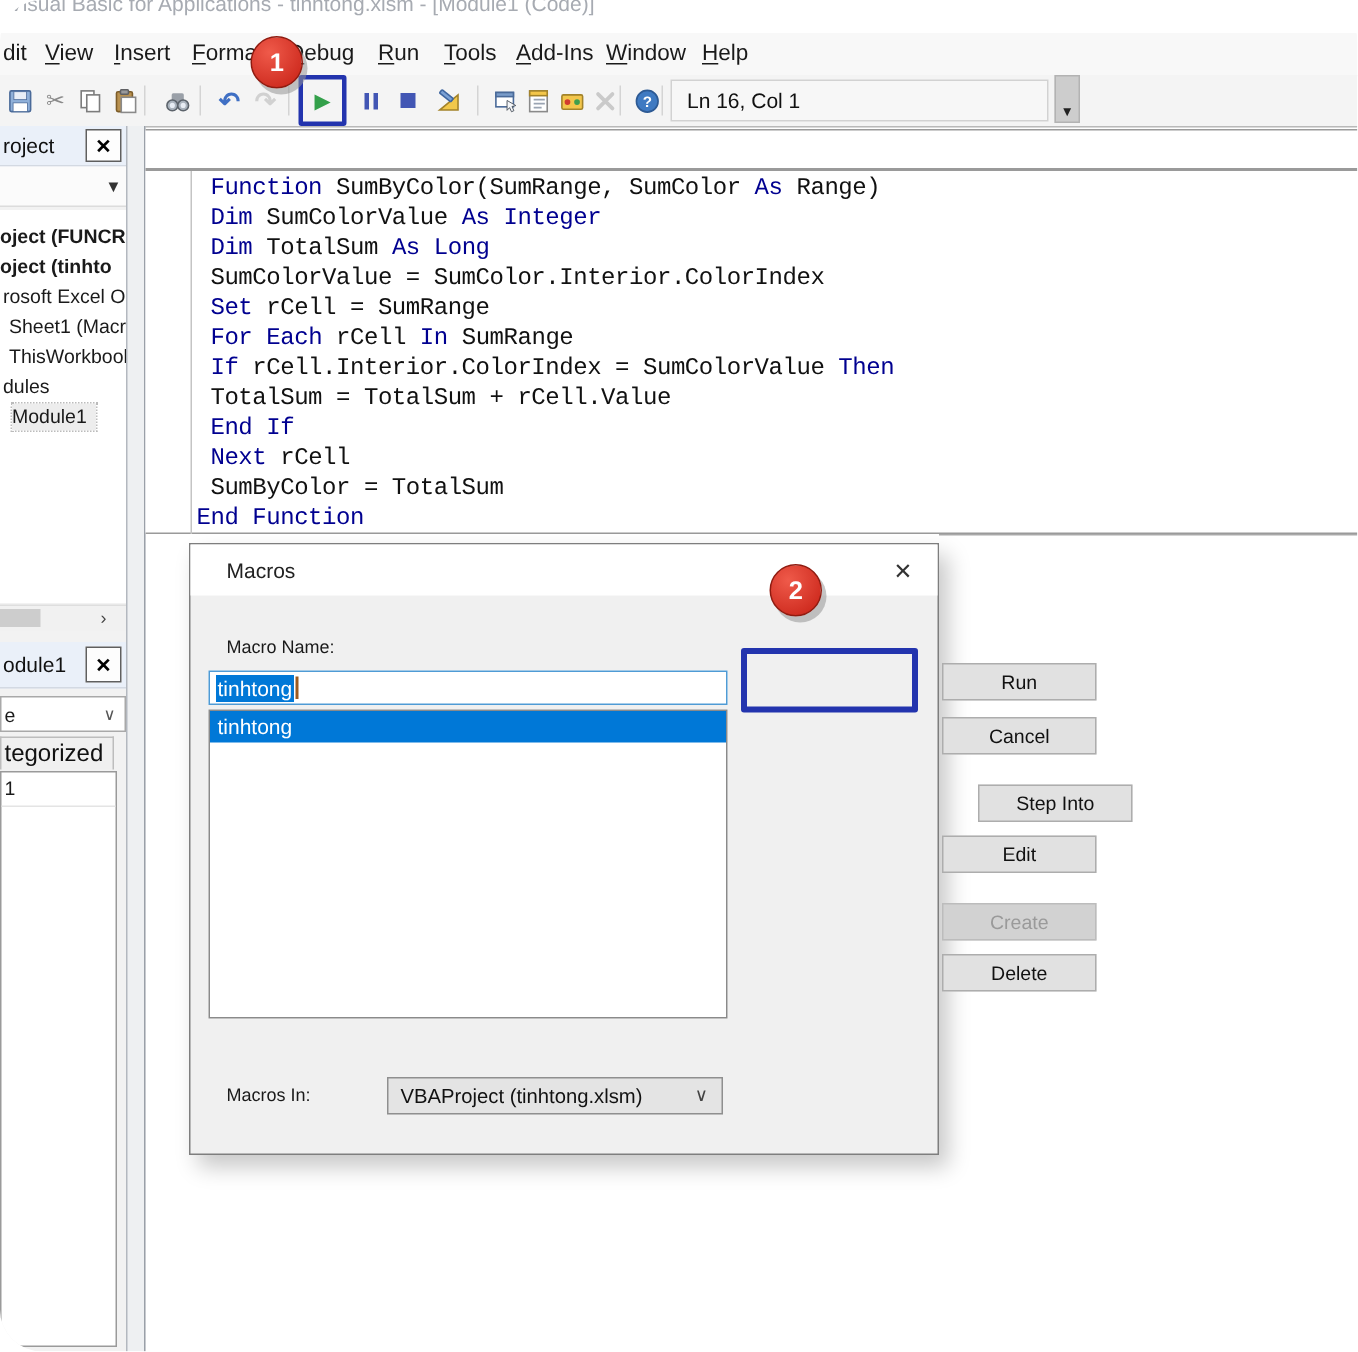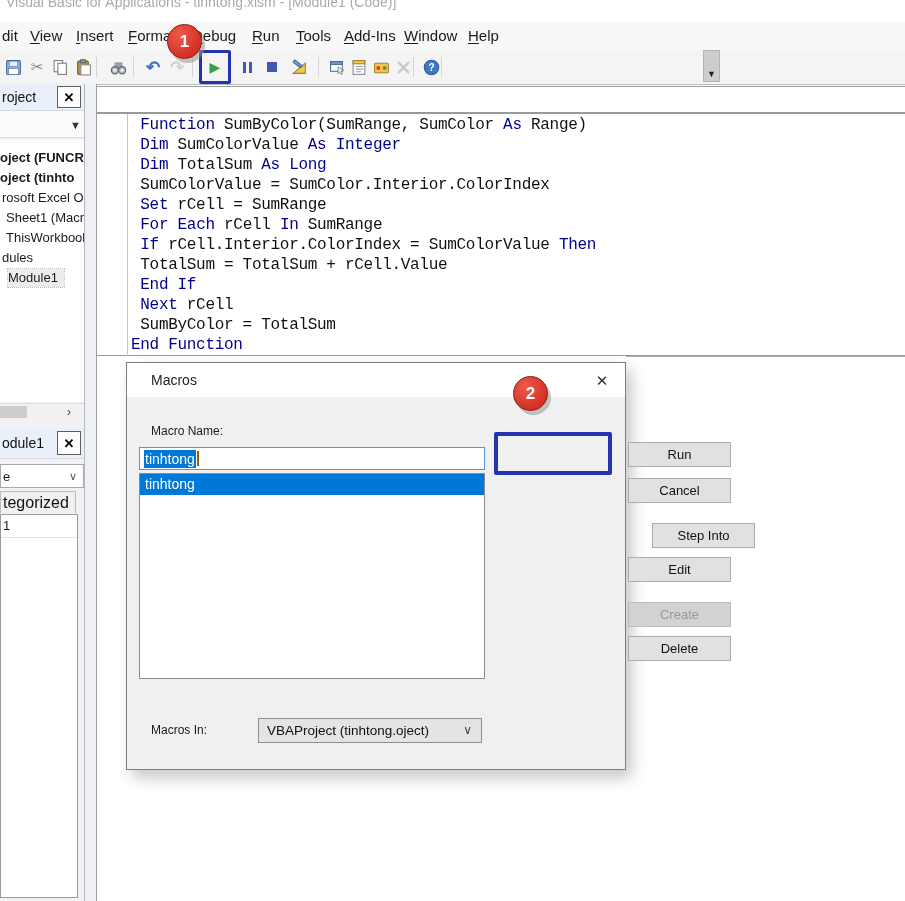--- a/index.html
+++ b/index.html
@@ -1,17 +1,17 @@
 <!DOCTYPE html>
 <html><head>
 <meta charset="utf-8">
 <style>
   html,body{margin:0;padding:0;background:#fff;}
   #canvas{position:relative;width:905px;height:901px;background:#ffffff;overflow:hidden;
-          font-family:"Liberation Sans",sans-serif;color:#1a1a1a;
+          font-family:"Liberation Sans",sans-serif;color:#1a1a1a;border-radius:28px;
           --kw:#000090;--sel:#0078d7;--annred:#d6281e;--annblue:#2334ae;}
   .abs{position:absolute;}
   
   .titlebar-text{left:6px;top:-6px;font-size:14px;color:#a7abb2;white-space:nowrap;}
   .menubar{left:0;top:22px;width:905px;height:28px;background:#f8f8f8;border-bottom:1px solid #e6e6e6;}
   .menu-item{position:absolute;top:5px;font-size:15px;color:#1a1a1a;white-space:nowrap;}
   .menu-item u{text-decoration:underline;text-underline-offset:2px;}
   .toolbar{left:0;top:50px;width:905px;height:34px;background:#f4f4f4;border-bottom:1px solid #b9b9b9;}
   .tb-icon{position:absolute;top:7px;width:20px;height:20px;display:flex;align-items:center;justify-content:center;font-size:15px;}
   .tb-icon svg{width:17px;height:17px;}
@@ -194,20 +194,23 @@
           </svg>
         </div>
         <div class="tb-sep" style="left: 96px;"></div>
         <div class="tb-sep" style="left: 133px;"></div>
         <div class="tb-sep" style="left: 192px;"></div>
         <div class="tb-sep" style="left: 318px;"></div>
         <div class="tb-sep" style="left: 413px;"></div>
         <div class="tb-sep" style="left: 441px;"></div>
       </div>
   </div>
+  <div class="abs status-panel">
+    <span class="status-text">Ln 16, Col 1</span>
+  </div>
   <div class="abs tb-drop">▼</div>
 
   <div class="abs left-base"></div>
 
   <div class="abs panel-head" style="top:84px;">
     <span class="cap">roject</span>
   </div>
   <div class="abs xbtn" style="left:57px;top:86px;">✕</div>
   <div class="abs pe-strip">
     <span class="pe-drop">▼</span>
@@ -264,21 +267,21 @@
     <div id="dialog-buttons">
         <div class="dlg-btn" style="top: 79px;">Run</div>
         <div class="dlg-btn" style="top: 115px;">Cancel</div>
         <div class="dlg-btn" style="top: 160px; margin-left: 24px;">Step Into</div>
         <div class="dlg-btn" style="top: 194px;">Edit</div>
         <div class="dlg-btn disabled" style="top: 239px;">Create</div>
         <div class="dlg-btn" style="top: 273px;">Delete</div>
       </div>
     <div class="dlg-label" style="left:24px;top:360px;">Macros In:</div>
     <div class="dlg-combo">
-      <span>VBAProject (tinhtong.oject)</span>
+      <span>VBAProject (tinhtong.xlsm)</span>
       <span class="ch">∨</span>
     </div>
   </div>
 
   <div class="abs ann-box thin" style="left:199px;top:50px;width:32px;height:34px;"></div>
   <div class="abs ann-box" style="left:494px;top:432px;width:118px;height:43px;"></div>
   <div class="abs ann-circle" style="left:167px;top:24px;">1</div>
   <div class="abs ann-circle" style="left:513px;top:376px;">2</div>
 </div>
 

